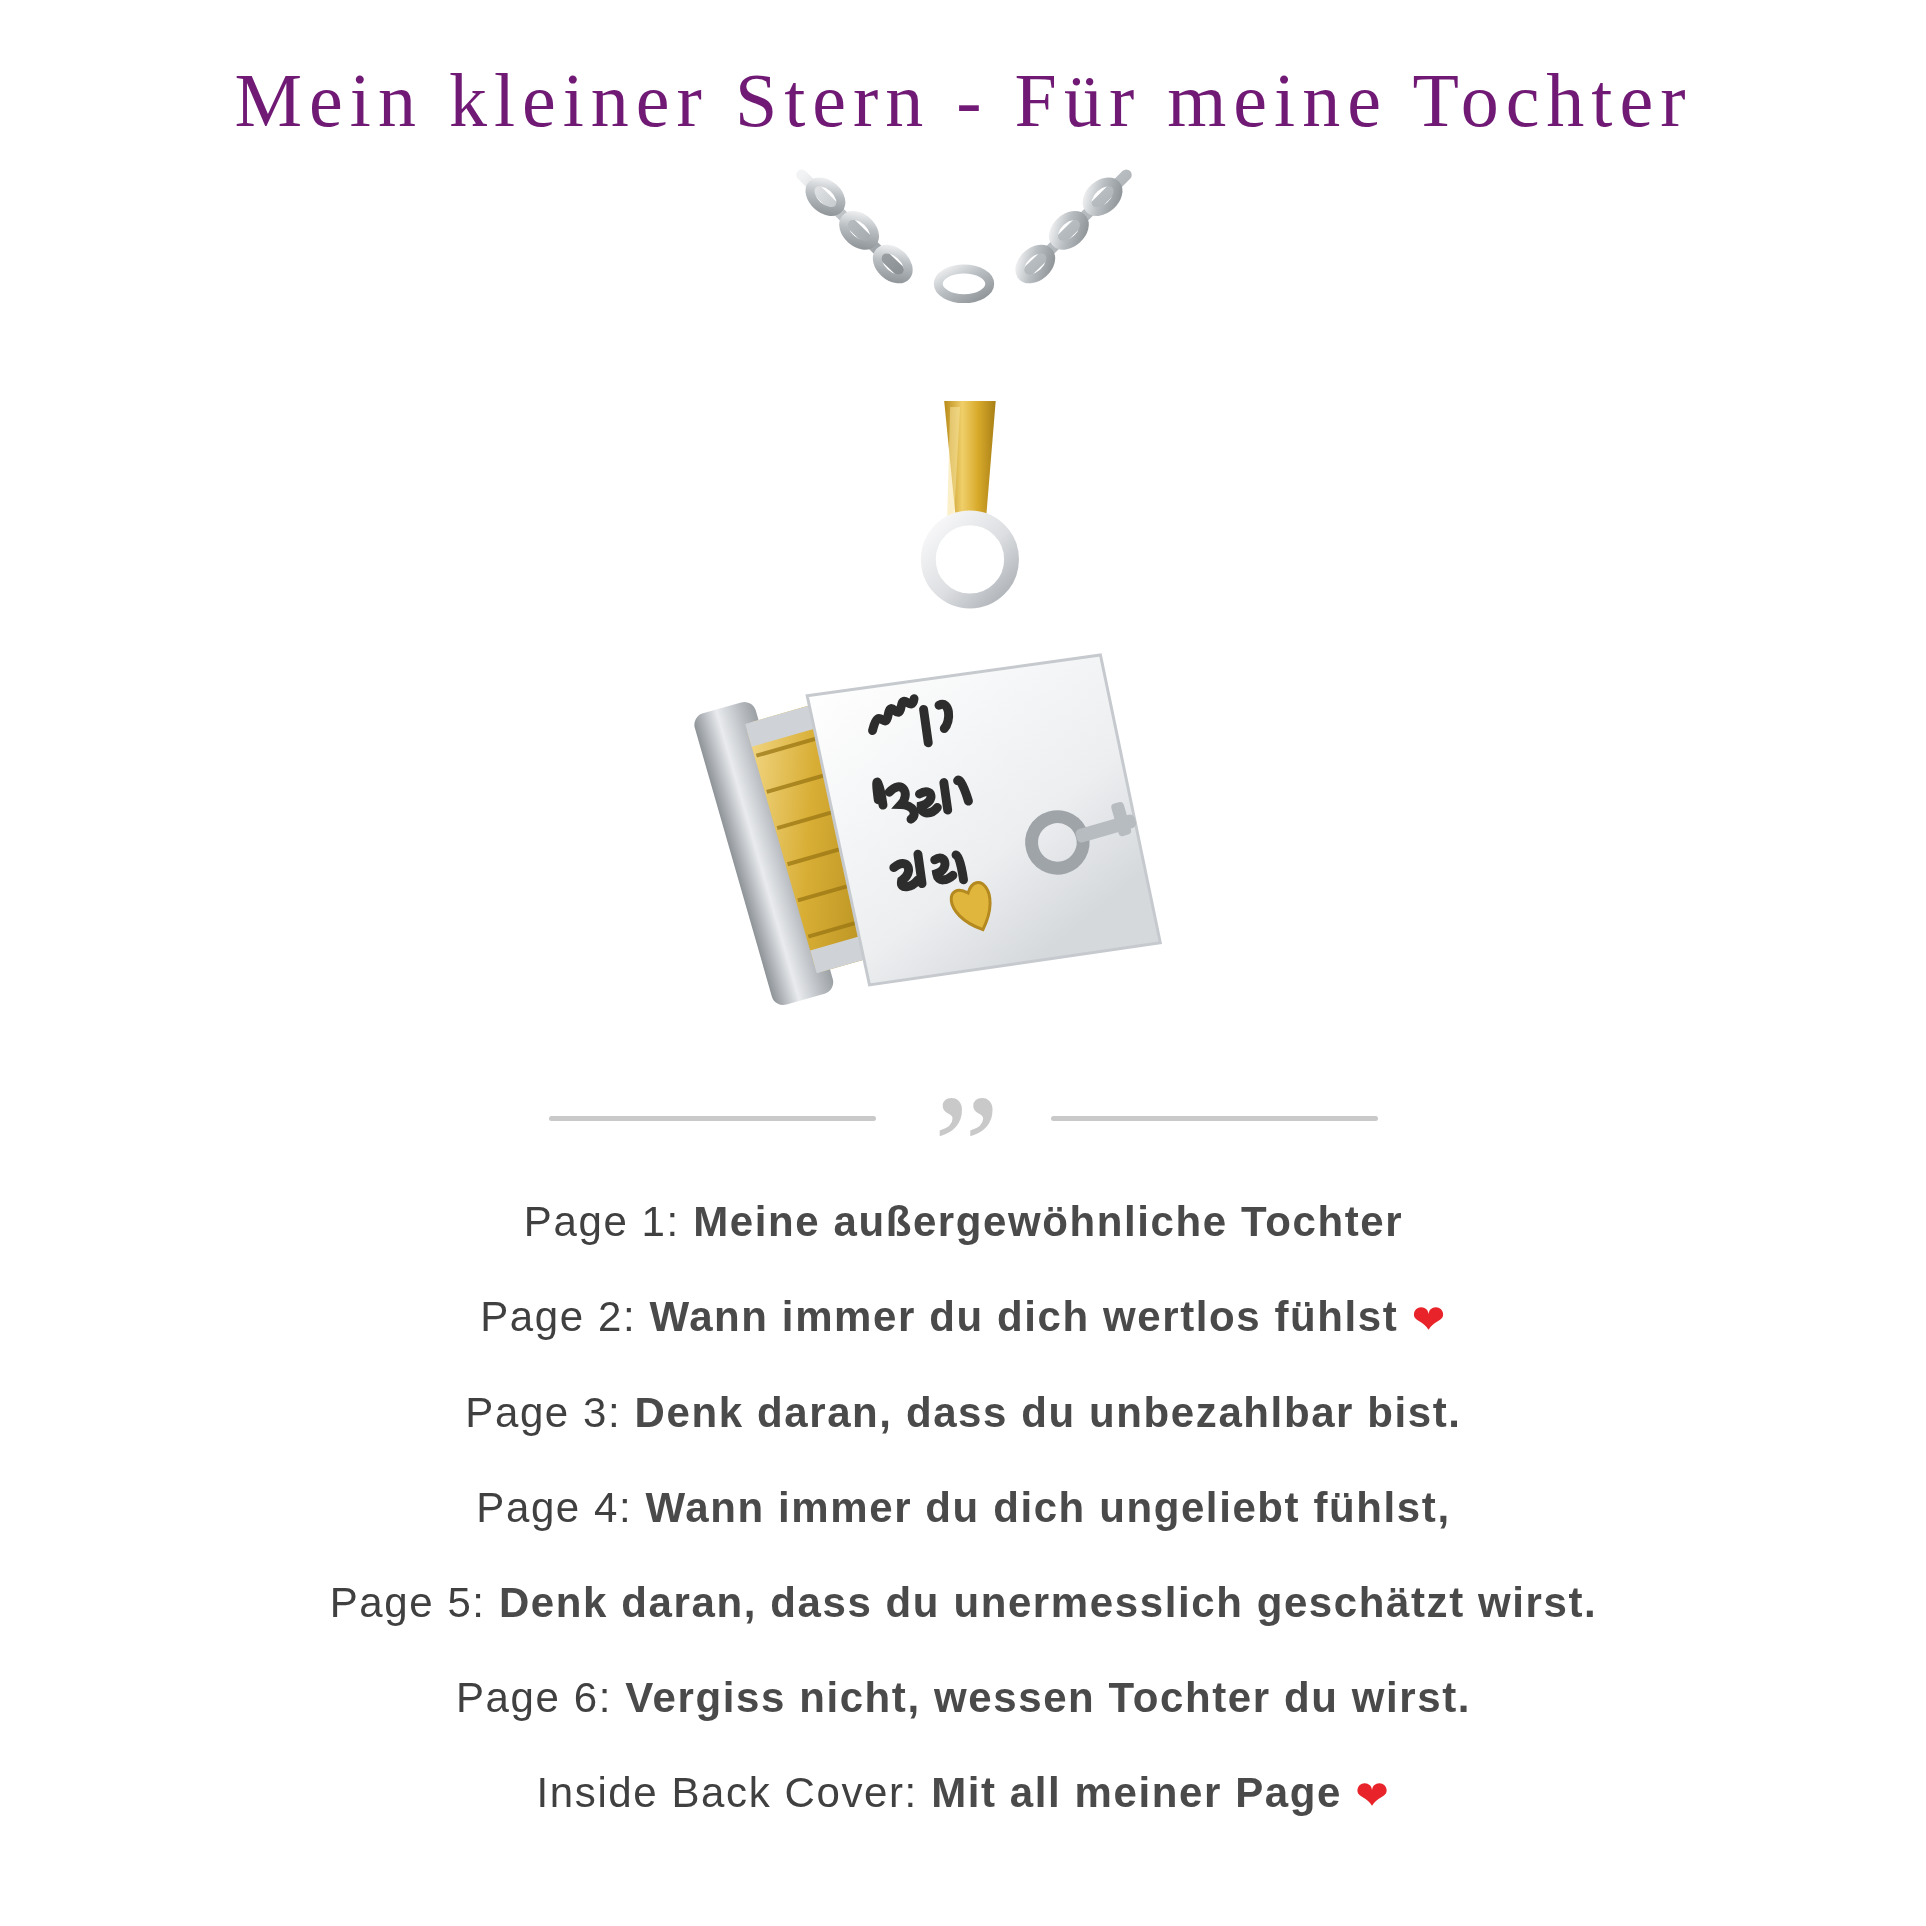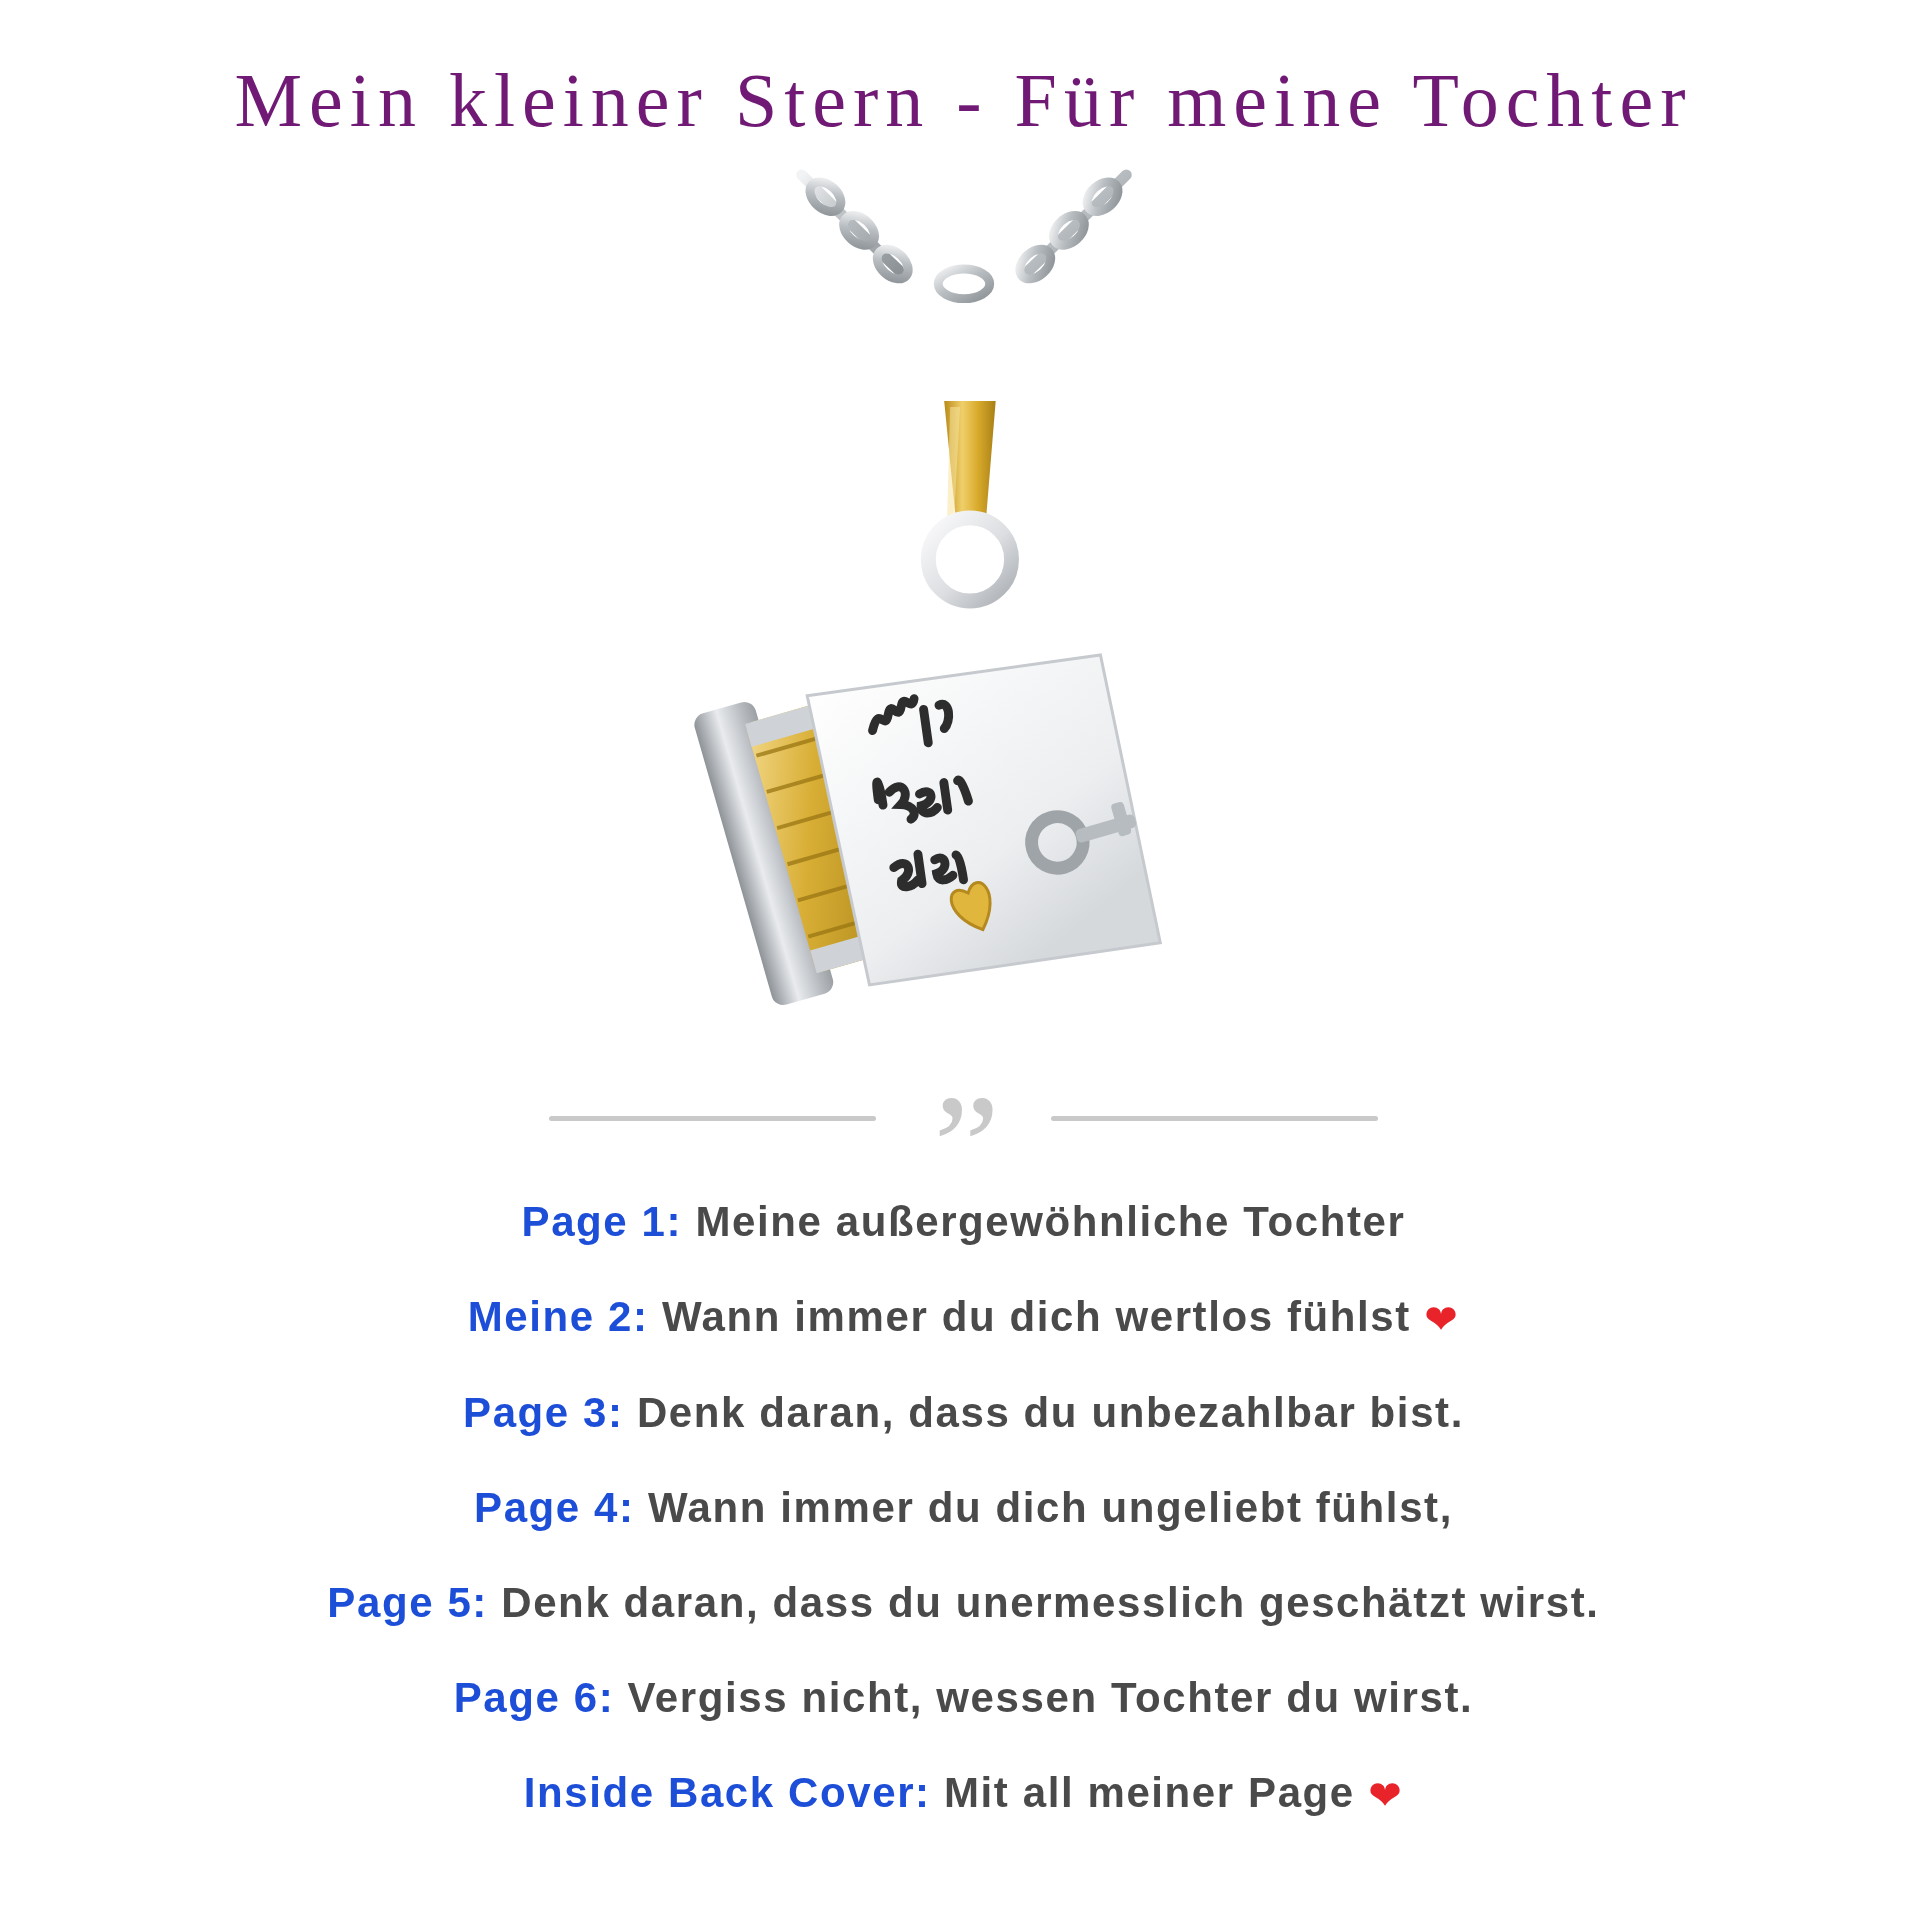--- a/index.html
+++ b/index.html
@@ -94,22 +94,22 @@
   }
   .line {
     text-align: center;
     color: #4a4a4a;
     font-size: 42px;
     letter-spacing: 1.6px;
     margin: 0 0 47px 0;
     white-space: nowrap;
   }
   .line .lbl {
-    font-weight: bold;
-    color: #1d4ed8;
+    font-weight: normal;
+    color: #404040;
   }
   .line .txt {
     font-weight: 700;
   }
   .heart {
     color: #e8232a;
     font-size: 40px;
     vertical-align: -2px;
   }
 </style>
@@ -239,21 +239,21 @@
   </div>
 
   <div class="lines">
 
     <p class="line">
       <span class="lbl">Page 1:</span>
       <span class="txt">Meine außergewöhnliche Tochter</span>
     </p>
 
     <p class="line">
-      <span class="lbl">Meine 2:</span>
+      <span class="lbl">Page 2:</span>
       <span class="txt">Wann immer du dich wertlos fühlst</span>
       <span class="heart">❤</span>
     </p>
 
     <p class="line">
       <span class="lbl">Page 3:</span>
       <span class="txt">Denk daran, dass du unbezahlbar bist.</span>
     </p>
 
     <p class="line">

